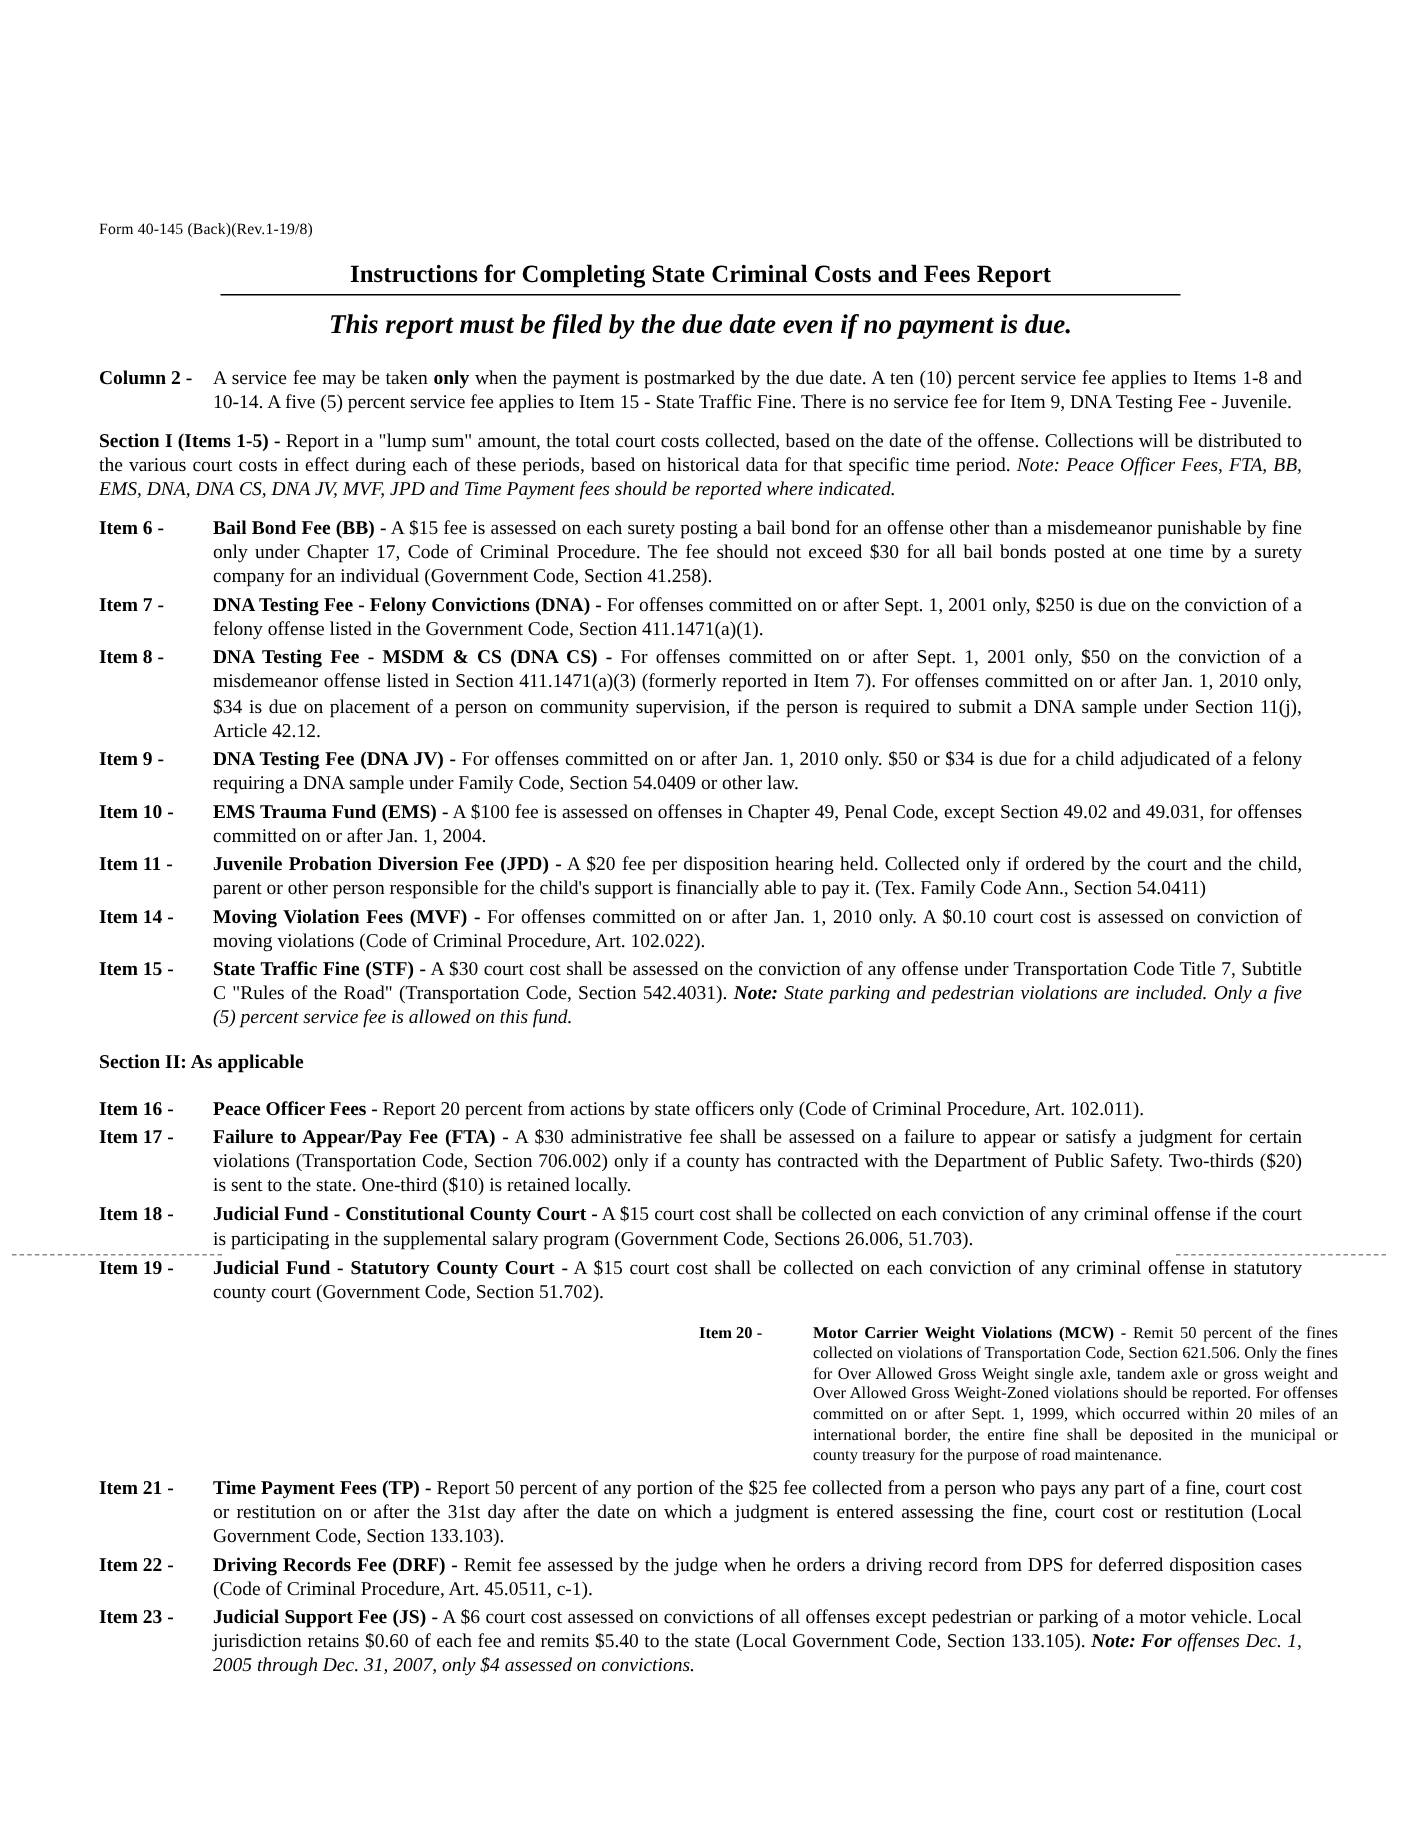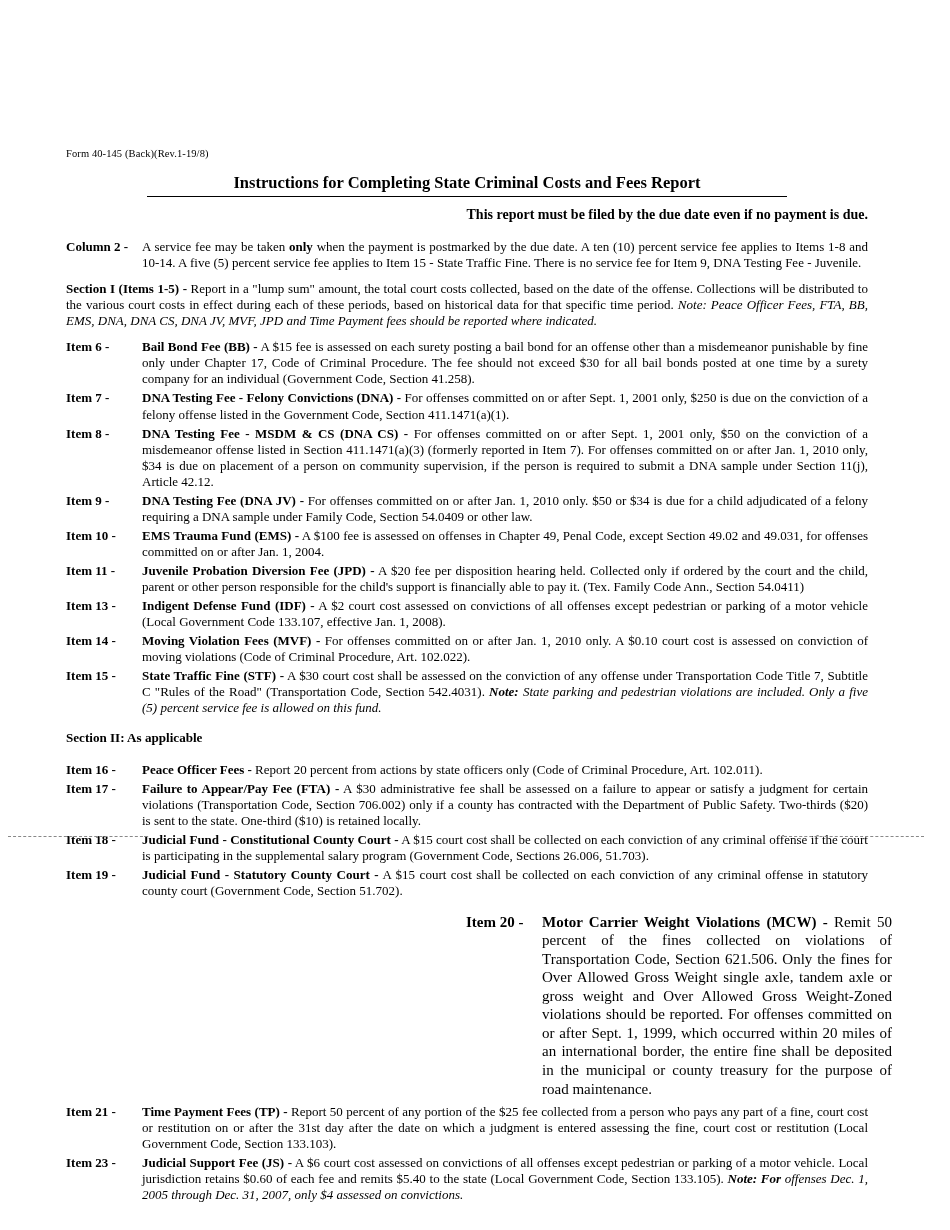--- a/index.html
+++ b/index.html
@@ -29,23 +29,24 @@
   .doc-title {
     text-align: center;
     font-size: 16.5px;
     font-weight: bold;
     margin: 0 auto 2px auto;
     width: 640px;
     padding-bottom: 3px;
     border-bottom: 1.2px solid #000;
   }
   .subtitle {
-    text-align: right;
+    text-align: center;
+    font-style: italic;
     font-weight: bold;
-    font-size: 14px;
+    font-size: 18px;
     line-height: 1.22;
     margin-top: 9px;
     margin-bottom: 16px;
   }
   .para {
     font-size: 13px;
     line-height: 1.235;
     text-align: justify;
     margin-bottom: 3px;
   }
@@ -81,21 +82,21 @@
   .dash-right {
     position: absolute;
     right: 8px;
     width: 140px;
     top: 836px;
     border-top: 1px dashed #888;
   }
   .item20-block {
     margin-left: 400px;
     width: 350px;
-    font-size: 15px;
+    font-size: 11px;
     line-height: 1.235;
     text-align: justify;
     padding-left: 76px;
     text-indent: -76px;
     margin-top: 14px;
     margin-bottom: 6px;
   }
 </style>
 </head>
 <body>
@@ -140,23 +141,20 @@
 
   <div class="para hang">
     <span class="hang-label">Item 10 -</span><b>EMS Trauma Fund (EMS) -</b><span> A $100 fee is assessed on offenses in Chapter 49, Penal Code, except Section 49.02 and 49.031, for offenses committed on or after Jan. 1, 2004.</span>
   </div>
 
   <div class="para hang">
     <span class="hang-label">Item 11 -</span><b>Juvenile Probation Diversion Fee (JPD) -</b><span> A $20 fee per disposition hearing held.  Collected only if ordered by the court and the child, parent or other person responsible for the child's support is financially able to pay it.  (Tex. Family Code Ann., Section 54.0411)</span>
   </div>
 
 
-  <div class="para hang">
-    <span class="hang-label">Item 13 -</span><b>Indigent Defense Fund (IDF) -</b><span> A $2 court cost assessed on convictions of all offenses except pedestrian or parking of a  motor vehicle (Local Government Code 133.107, effective Jan. 1, 2008).</span>
-  </div>
 
   <div class="para hang">
     <span class="hang-label">Item 14 -</span><b>Moving Violation Fees (MVF) -</b><span> For offenses committed on or after Jan. 1, 2010 only. A $0.10 court cost is assessed on conviction of moving violations (Code of Criminal Procedure, Art. 102.022).</span>
   </div>
 
   <div class="para hang">
     <span class="hang-label">Item 15 -</span><b>State Traffic Fine (STF) -</b><span> A $30 court cost shall be assessed on the conviction of any offense under Transportation Code Title 7, Subtitle C "Rules of the Road" (Transportation Code, Section 542.4031). </span><span class="bi">Note: </span><i>State parking and pedestrian violations are included. Only a five (5) percent service fee is allowed on this fund.</i>
   </div>
 
   <div class="spacer-md"></div>
@@ -187,18 +185,21 @@
   <div class="dash-right"></div>
 
   <div class="item20-block">
     <span class="hang-label">Item 20 -</span><b>Motor Carrier Weight Violations (MCW) -</b><span> Remit 50 percent of the fines collected on violations of Transportation Code, Section 621.506. Only the fines for Over Allowed Gross Weight single axle, tandem axle or gross weight and Over Allowed Gross Weight-Zoned violations should be reported. For offenses committed on or after Sept. 1, 1999, which occurred within 20 miles of an international border, the entire fine shall be deposited in the municipal or county treasury for the purpose of road maintenance.</span>
   </div>
 
   <div class="para hang">
     <span class="hang-label">Item 21 -</span><b>Time Payment Fees (TP) -</b><span> Report 50 percent of any portion of the $25 fee collected from a person who pays any part of a fine, court cost or restitution on or after the 31st day after the date on which a judgment is entered assessing the fine, court cost or restitution (Local Government Code, Section 133.103).</span>
   </div>
 
+  <div class="para hang">
+    <span class="hang-label">Item 22 -</span><b>Driving Records Fee (DRF) -</b><span> Remit fee assessed by the judge when he orders a driving record from DPS for deferred disposition cases (Code of Criminal Procedure, Art. 45.0511, c-1).</span>
+  </div>
 
   <div class="para hang">
     <span class="hang-label">Item 23 -</span><b>Judicial Support Fee (JS) -</b><span> A $6 court cost assessed on convictions of all offenses except pedestrian or parking of a motor vehicle. Local jurisdiction retains $0.60 of each fee and remits $5.40 to the state (Local Government Code, Section 133.105).  </span><span class="bi">Note: For</span><i> offenses Dec. 1, 2005 through Dec. 31, 2007, only $4 assessed on convictions.</i>
   </div>
 
 </div>
 
 </body></html>

